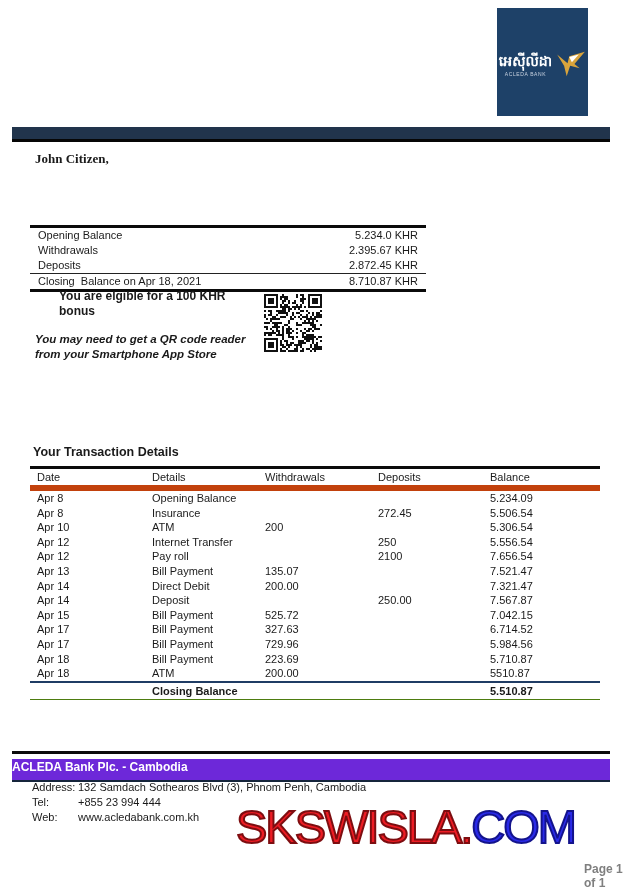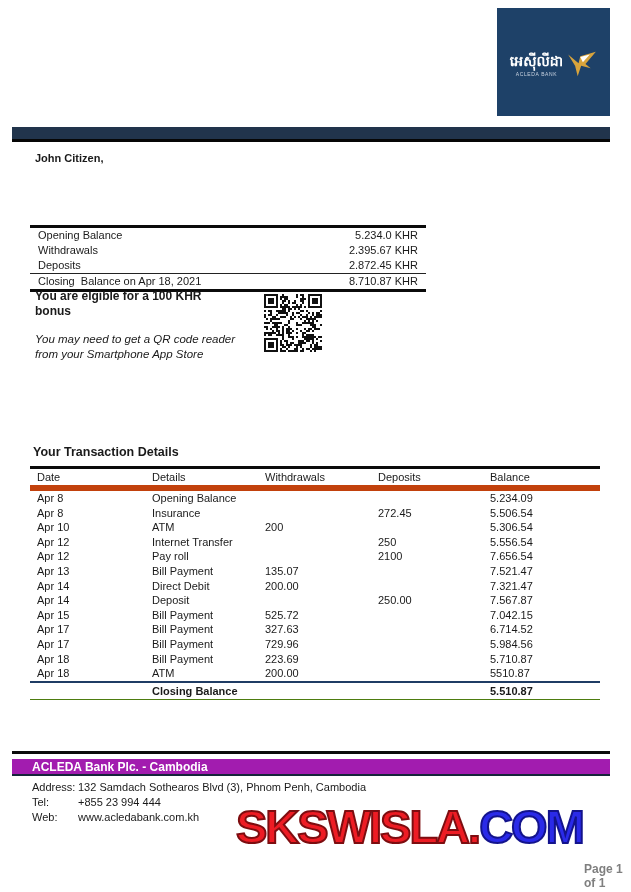--- a/index.html
+++ b/index.html
@@ -1,63 +1,63 @@
 <!DOCTYPE html>
 <html><head>
 <meta charset="utf-8">
 <style>
   html,body{margin:0;padding:0;}
   body{
     width:631px;height:892px;position:relative;background:#ffffff;
     font-family:"Liberation Sans",sans-serif;color:#1a1a1a;overflow:hidden;
   }
   
-  .logo-box{position:absolute;left:497px;top:8px;width:113px;height:108px;
+  .logo-box{position:absolute;left:497px;top:8px;width:91px;height:108px;
     background:#1e4168;display:flex;flex-direction:column;align-items:center;justify-content:center;}
   .logo-inner{display:flex;align-items:flex-start;gap:4px;margin-top:10px;}
   .logo-textcol{display:flex;flex-direction:column;align-items:center;}
   .khmer{color:#ffffff;font-size:14px;font-weight:bold;line-height:16px;white-space:nowrap;}
   .logo-sub{color:#c8d2e0;font-size:5px;letter-spacing:.6px;margin-top:2px;white-space:nowrap;}
   .bird{margin-top:-2px;}
   
   .top-bar{position:absolute;left:12px;top:127px;width:598px;height:12px;
     background:#21344c;border-bottom:3px solid #060606;}
   
-  .customer{position:absolute;left:35px;top:151px;font-size:11px;line-height:15px;}
+  .customer{position:absolute;left:35px;top:151px;font-size:13px;line-height:15px;font-family:Liberation Serif, serif;}
   .customer .name{font-weight:bold;}
   .pre{white-space:pre-line;}
   
   .summary{position:absolute;left:30px;top:225px;width:396px;
     border-top:3px solid #0b0b0b;border-bottom:3px solid #0b0b0b;font-size:11px;}
   .summary-body{border-bottom:1.5px solid #222;}
   .summary-row{display:flex;justify-content:space-between;line-height:15px;padding:0 8px;}
   .summary-row .lbl{white-space:pre-wrap;}
   
   .promo{position:absolute;left:35px;top:289px;width:240px;font-size:11.5px;line-height:15px;}
-  .promo-title{font-weight:bold;font-size:12px;}
-  .promo-note{font-style:italic;margin-top:13px;}
+  .promo-title{font-weight:bold;font-size:12px;margin-left:24px;}
+  .promo-note{font-style:italic;margin-top:13px;font-weight:bold;}
   .qr{position:absolute;left:264px;top:294px;width:58px;height:58px;}
   
   .tx-heading{position:absolute;left:33px;top:445px;font-size:12.5px;font-weight:bold;}
   .tx-table{position:absolute;left:30px;top:466px;width:570px;font-size:11px;}
   .tgrid{display:grid;grid-template-columns:115px 113px 113px 112px 117px;}
   .tcell{padding-left:7px;overflow:hidden;white-space:nowrap;}
   .tx-header{line-height:16px;border-top:3px solid #0b0b0b;border-bottom:6px solid #c2410c;}
   .trow{line-height:14.6px;}
   .tx-closing{line-height:16px;font-weight:bold;border-top:2px solid #1f3c64;border-bottom:1px solid #4d7c0f;}
   
   .footer-topline{position:absolute;left:12px;top:751px;width:598px;height:2.5px;background:#0b0b0b;}
-  .footer-bar{position:absolute;left:12px;top:759px;width:598px;height:17px;background:#a21caf;
+  .footer-bar{position:absolute;left:12px;top:759px;width:598px;height:23px;background:#6d28d9;
     border-bottom:2px solid #15253b;color:#ffffff;font-weight:bold;font-size:12px;line-height:17px;
-    padding-left:20px;box-sizing:border-box;}
+    box-sizing:border-box;}
   .footer-info{position:absolute;left:32px;top:780px;font-size:11px;line-height:15px;}
   .finfo-row{display:flex;}
   .finfo-label{width:46px;flex:0 0 46px;}
   
-  .watermark{position:absolute;left:236px;top:799px;font-size:47px;font-weight:bold;
+  .watermark{position:absolute;left:236px;top:799px;font-size:47px;font-weight:normal;
     letter-spacing:-2px;white-space:nowrap;line-height:56px;}
   .wm-red{color:#ed1c24;-webkit-text-stroke:2px #7d0d10;}
   .wm-blue{color:#2a2ae8;-webkit-text-stroke:2px #13138c;}
   
   .page-num{position:absolute;left:544px;top:862px;font-size:12px;color:#7f7f7f;font-weight:600;padding-left:40px;}
 </style>
 </head>
 <body>
 
 <div class="logo-box">

